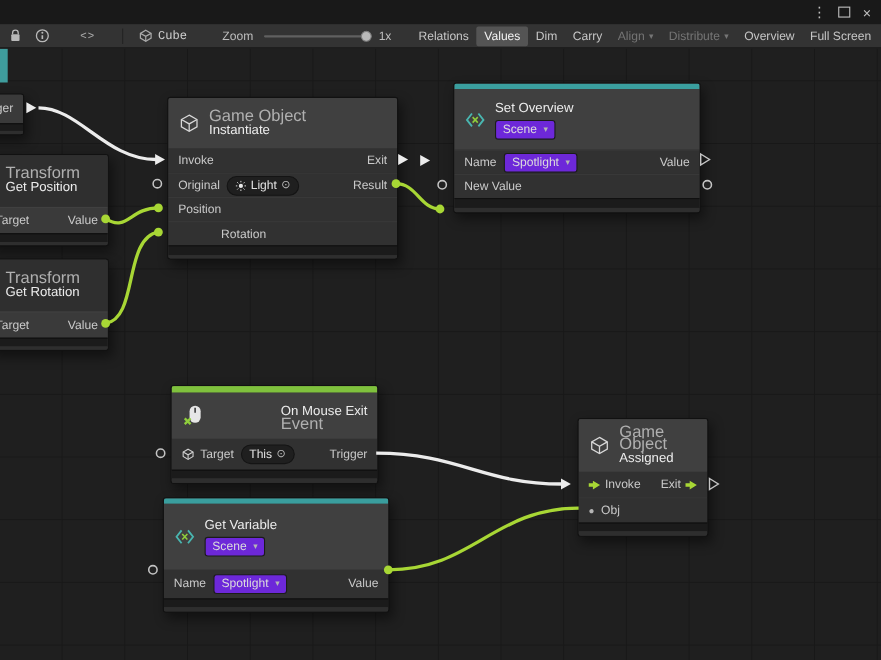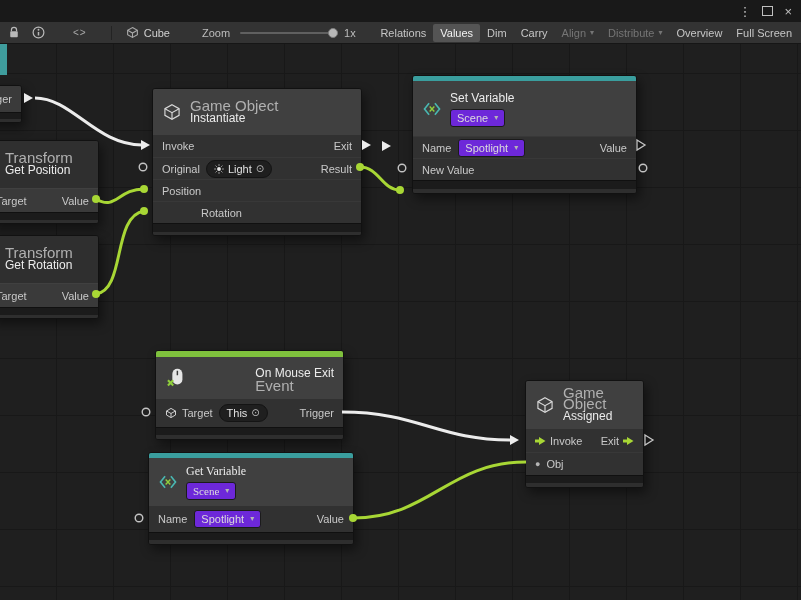--- a/index.html
+++ b/index.html
@@ -75,21 +75,21 @@
       </svg>
   </span>
   <span style="margin-left:28px;color:#a8a8a8;letter-spacing:1px;font-size:10px;">&lt;&gt;</span>
   <span class="vsep" style="margin-left:24px;"></span>
   <span class="iconwrap" style="margin-left:14px;">
     <svg width="13" height="13" viewBox="0 0 24 24" fill="none" stroke="#a9a9a9" stroke-width="2">
         <path d="M12 2.8 21 8v8l-9 5.2L3 16V8Z"></path>
         <path d="M3 8l9 5 9-5M12 13v8.2"></path>
       </svg>
   </span>
-  <span style="margin-left:5px;color:#d0d0d0;">Cube</span>
+  <span style="margin-left:5px;color:#d0d0d0;font-family:Liberation Mono, monospace;">Cube</span>
   <span style="margin-left:32px;color:#bdbdbd;">Zoom</span>
   <span class="slider-track" style="margin-left:10px;">
     <span class="slider-handle"></span>
   </span>
   <span style="margin-left:9px;color:#bdbdbd;">1x</span>
   <span class="spacer"></span>
   <span class="tbtn">
       <span>Relations</span>
     </span>
   <span class="tbtn active">
@@ -216,21 +216,21 @@
     <div class="accent" style="height:5px;background:#3a9e9e;"></div>
     <div class="nhead" style="height:55px;">
       <span class="iconwrap">
         <svg width="20" height="20" viewBox="0 0 24 24" fill="none">
             <path d="M8.5 5 3 12l5.5 7" stroke="#49b6b0" stroke-width="2"></path>
             <path d="M15.5 5 21 12l-5.5 7" stroke="#49b6b0" stroke-width="2"></path>
             <path d="M9.2 15 14.8 9M9.2 9l5.6 6" stroke="#8fce3c" stroke-width="1.7"></path>
           </svg>
       </span>
       <span>
-        <div class="ntitle">Set Variable</div>
+        <div class="ntitle">Set Overview</div>
         <span class="dd" style="margin-top:4px;">
           <span>Scene</span>
           <span class="dd-arrow">▾</span>
         </span>
       </span>
     </div>
     <div class="nrow" style="height:22px;">
       <span>Name</span>
       <span class="dd" style="margin-left:7px;">
         <span>Spotlight</span>
@@ -275,21 +275,21 @@
       </span>
       <span class="spacer"></span>
       <span>Trigger</span>
     </div>
     <div class="nfoot" style="height:7px;"></div>
     <div class="nedge" style="height:4px;"></div>
   </div>
 
   <div class="node" style="left:148px;top:408px;width:204px;">
     <div class="accent" style="height:5px;background:#3a9e9e;"></div>
-    <div class="nhead" style="height:48px;font-family:Liberation Serif, serif;">
+    <div class="nhead" style="height:60px;">
       <span class="iconwrap">
         <svg width="20" height="20" viewBox="0 0 24 24" fill="none">
             <path d="M8.5 5 3 12l5.5 7" stroke="#49b6b0" stroke-width="2"></path>
             <path d="M15.5 5 21 12l-5.5 7" stroke="#49b6b0" stroke-width="2"></path>
             <path d="M9.2 15 14.8 9M9.2 9l5.6 6" stroke="#8fce3c" stroke-width="1.7"></path>
           </svg>
       </span>
       <span>
         <div class="ntitle">Get Variable</div>
         <span class="dd" style="margin-top:4px;">

